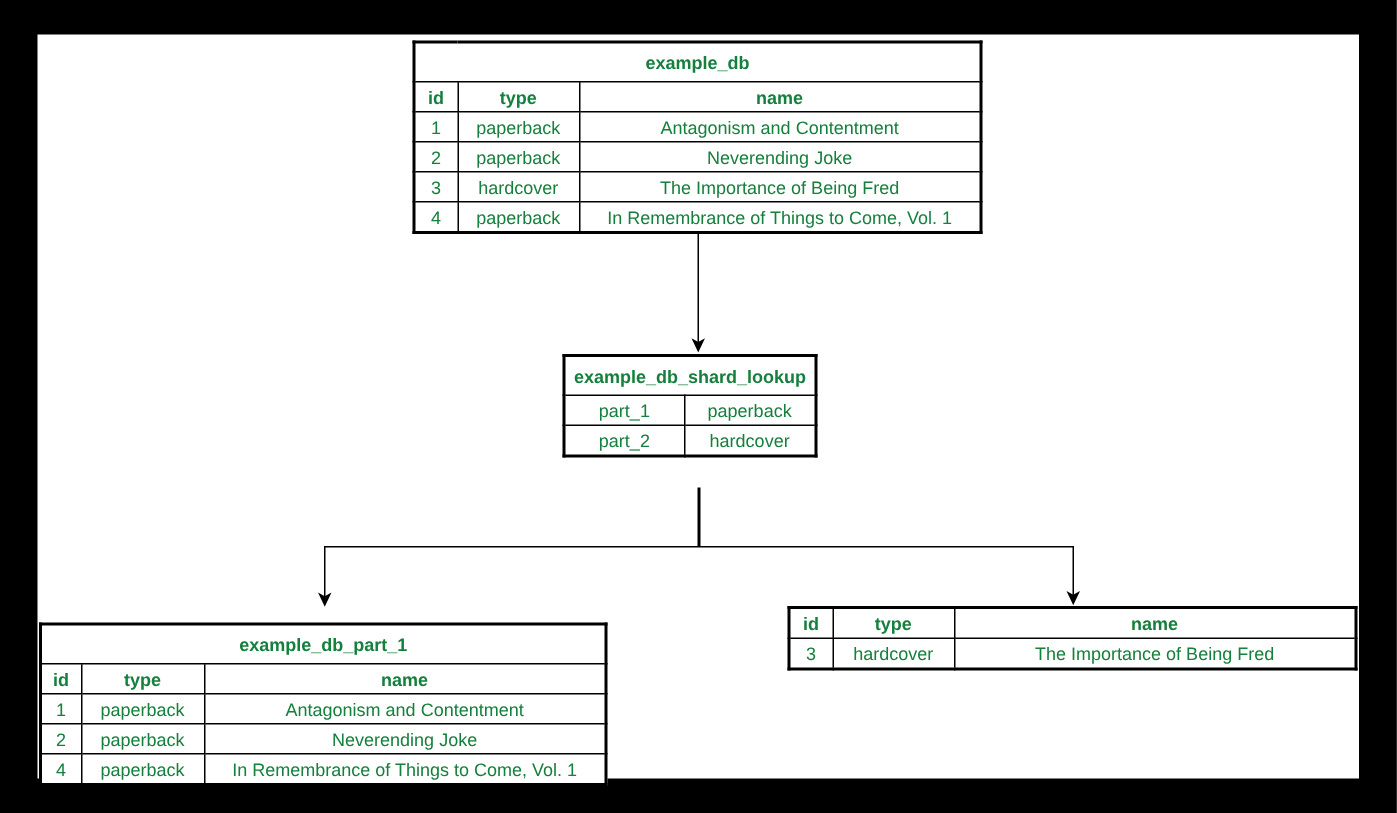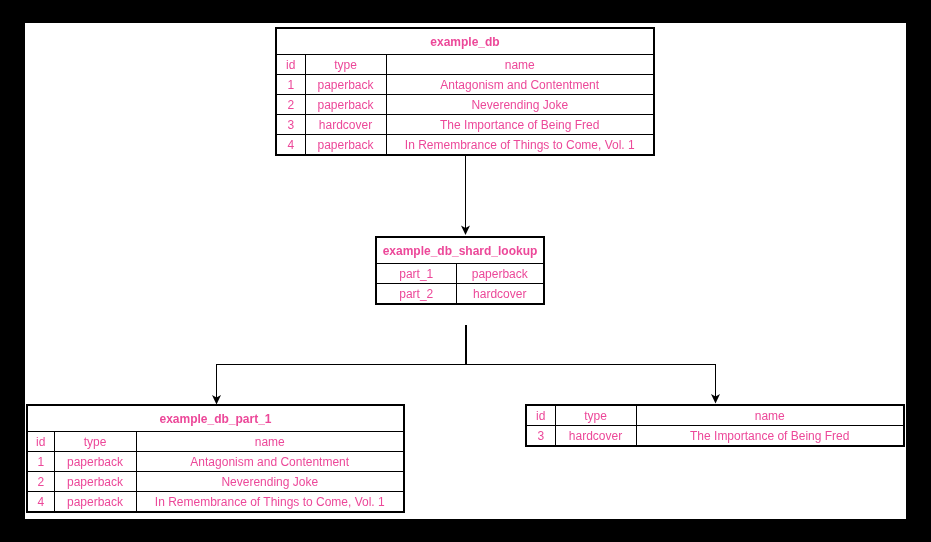--- a/index.html
+++ b/index.html
@@ -34,33 +34,33 @@
     background: #fff;
     border: 2px solid #000;
   }
   .node td, .node th {
     border: 1px solid #000;
     padding: 0 2px;
     margin: 0;
     text-align: center;
     vertical-align: middle;
     font-size: 12px;
-    color: #ec4899;
+    color: #15803d;
     height: 19px;
     white-space: nowrap;
     overflow: hidden;
     font-weight: normal;
   }
   .node tr.title-row td {
     height: 25px;
     font-weight: bold;
     font-size: 12px;
   }
   .node tr.header-row th {
-    font-weight: normal;
+    font-weight: bold;
   }
   svg line { stroke: #000; }
   svg polygon { fill: #000; stroke: none; }
 </style>
 </head>
 <body>
 
 <div class="screen">
   <div class="canvas"></div>
 
@@ -130,21 +130,21 @@
         <td>part_1</td>
         <td>paperback</td>
       </tr>
       <tr>
         <td>part_2</td>
         <td>hardcover</td>
       </tr>
     </tbody>
   </table>
 
-  <table class="node" style="left:26px; top:404px; width:379px;">
+  <table class="node" style="left:26px; top:415px; width:379px;">
     <colgroup>
         <col style="width:27px">
         <col style="width:82px">
         <col>
       </colgroup>
     <tbody>
       <tr class="title-row">
         <td colspan="3">example_db_part_1</td>
       </tr>
       <tr class="header-row">

